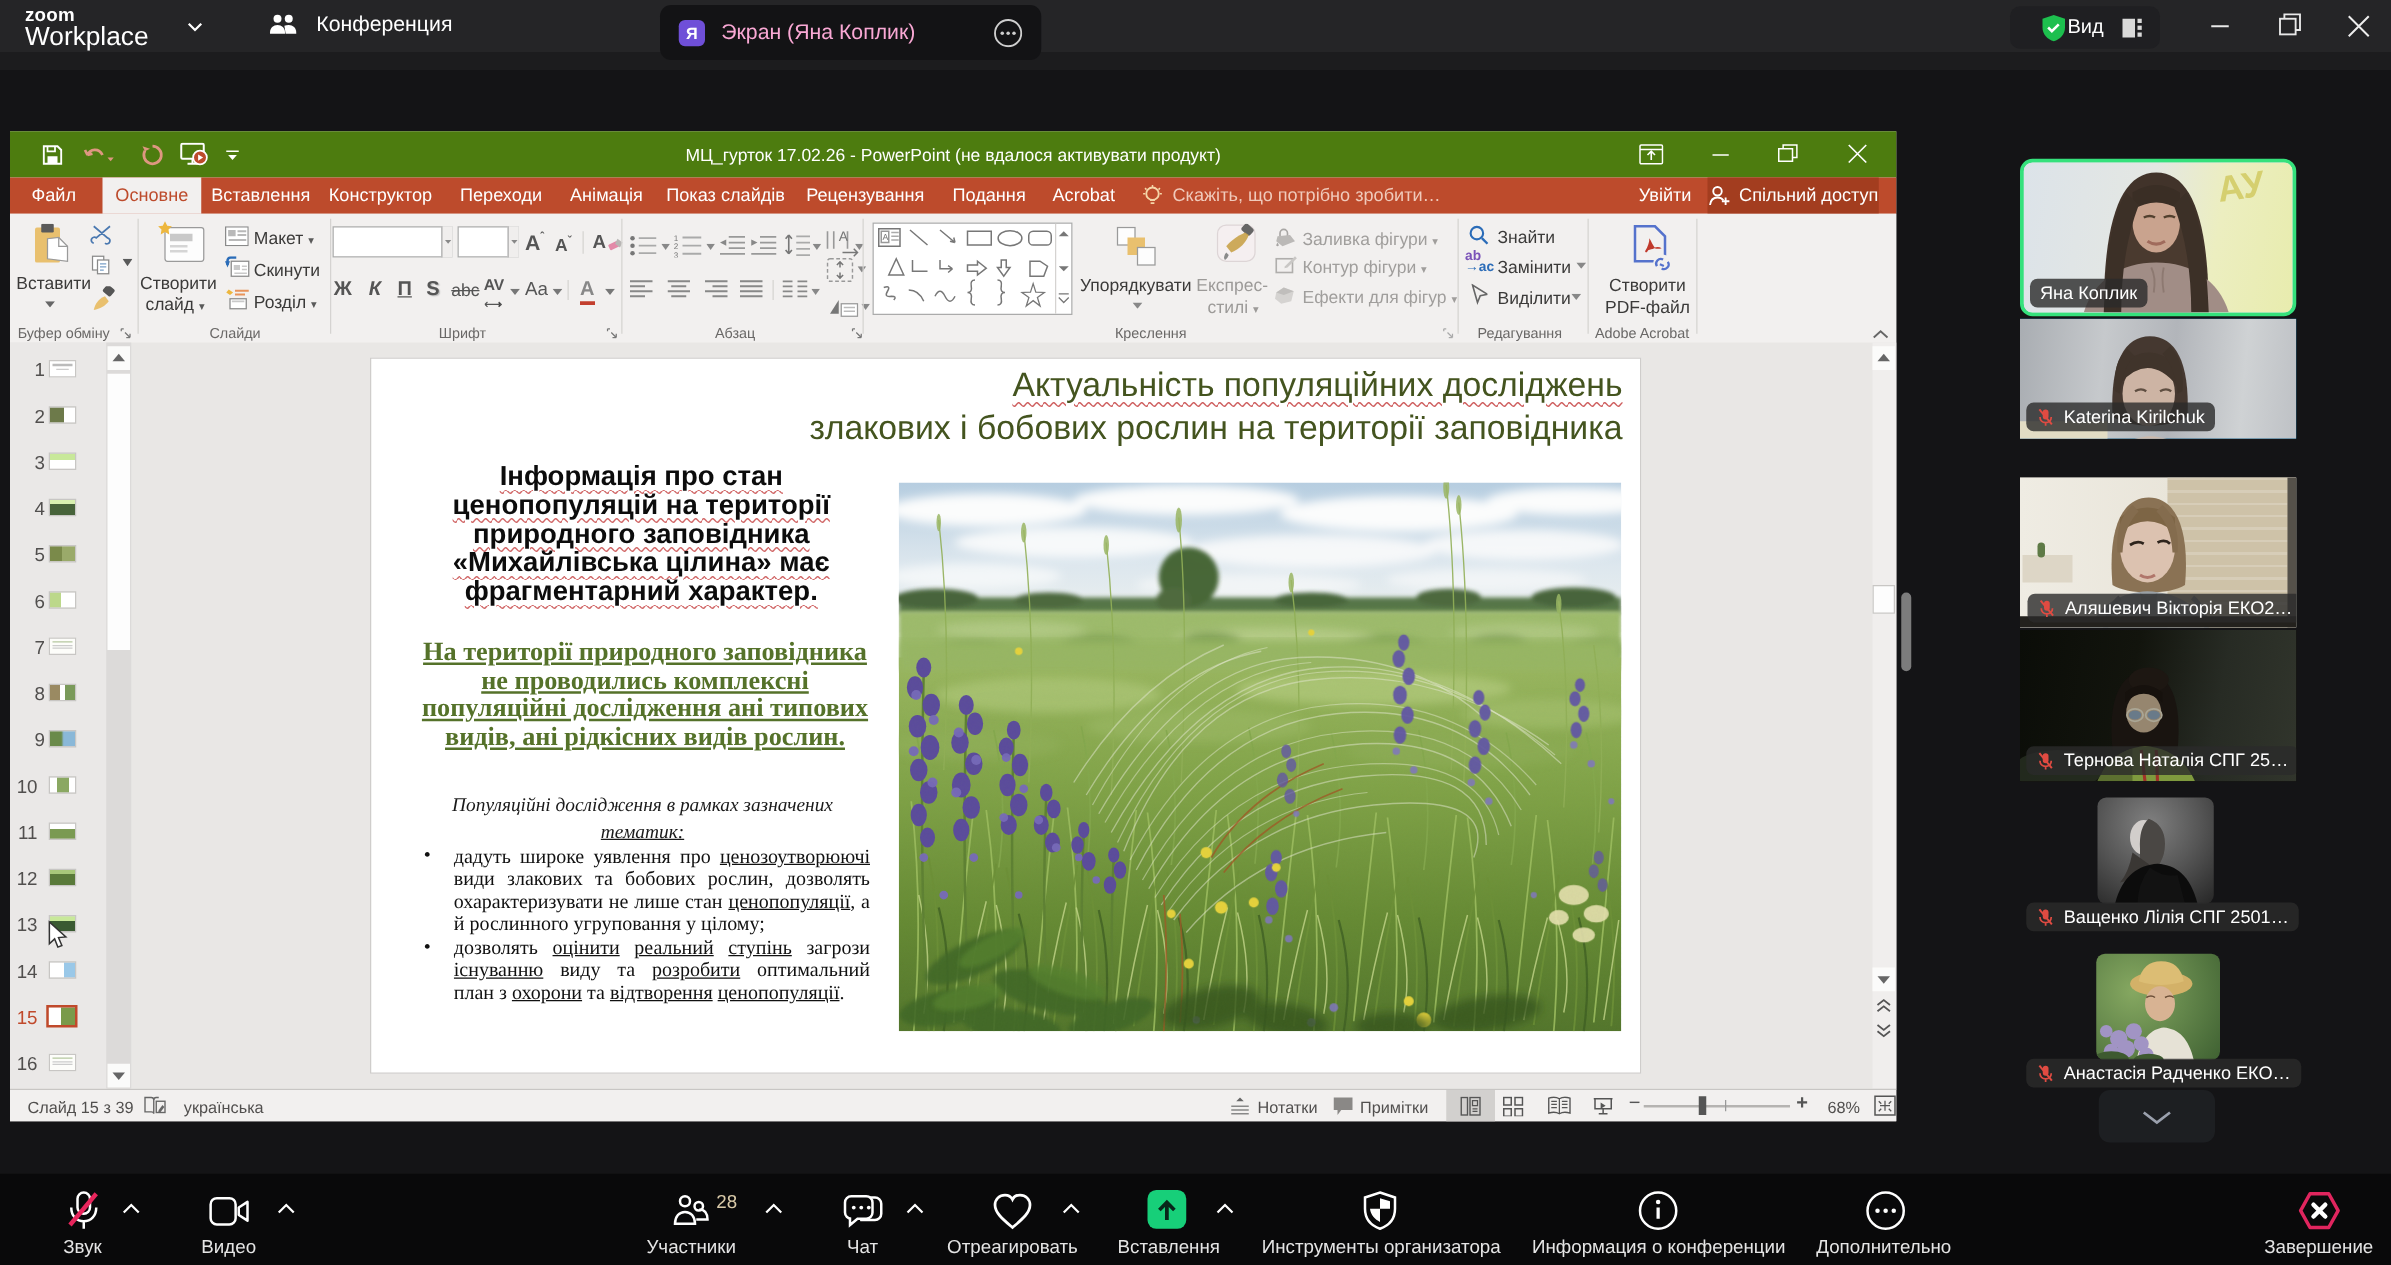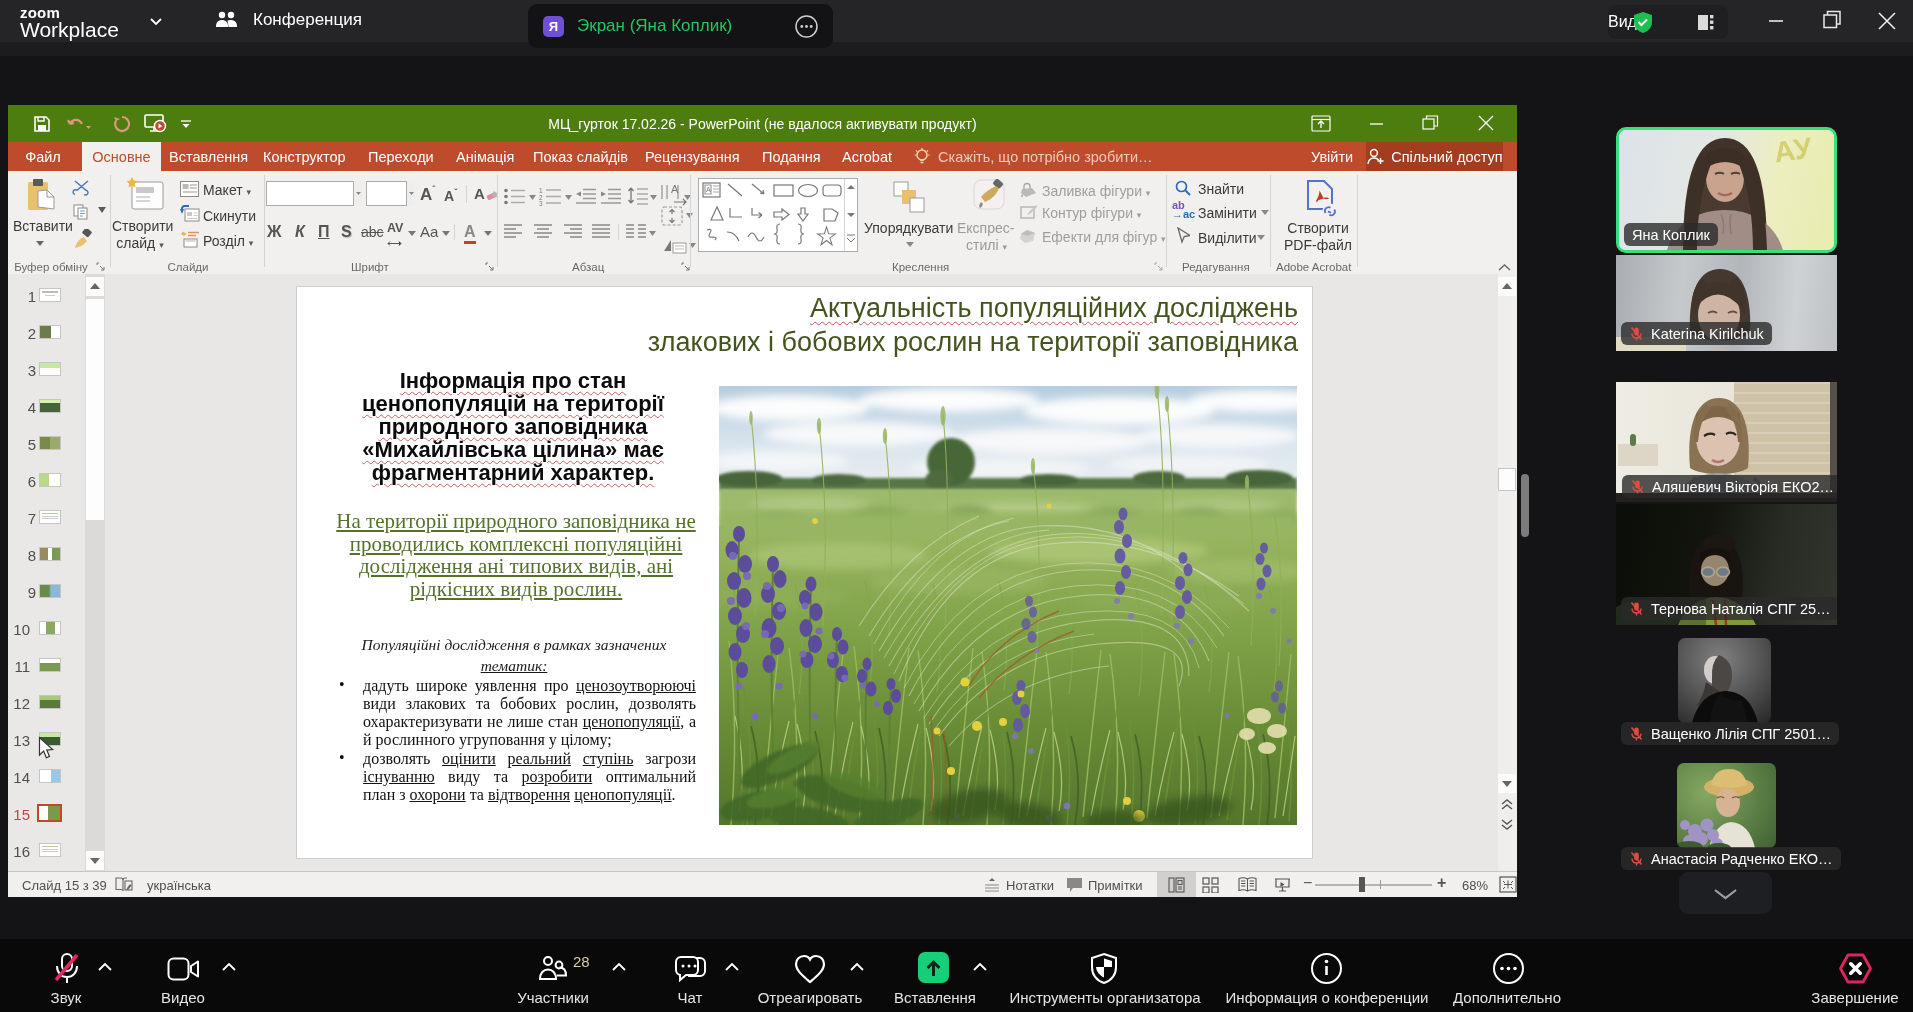--- a/index.html
+++ b/index.html
@@ -9,24 +9,24 @@
 #topbar{position:absolute;left:0;top:0;width:1913px;height:42px;background:#252527}
 #substrip{position:absolute;left:0;top:42px;width:1913px;height:14px;background:#1c1c1e}
 .zlogo{position:absolute;left:20px;top:4px;color:#fff}
 .zlogo .z1{font-size:15px;font-weight:bold;letter-spacing:.2px}
 .zlogo .z2{font-size:21px;margin-top:-3px}
 .chev{position:absolute;left:149px;top:15px;width:14px;height:14px}
 .conf{position:absolute;left:214px;top:8px;display:flex;align-items:center;color:#fff}
 .conf .t{margin-left:13px;font-size:17px}
 #acttab{position:absolute;left:528px;top:4px;width:305px;height:44px;background:#131315;border-radius:9px;display:flex;align-items:center}
 #acttab .av{width:21px;height:21px;background:#6f4fd8;border-radius:5px;color:#fff;font-size:13px;font-weight:bold;display:flex;align-items:center;justify-content:center;margin-left:15px}
-#acttab .tt{color:#22c55e;font-size:17px;margin-left:13px}
+#acttab .tt{color:#f9a8d4;font-size:17px;margin-left:13px}
 #acttab .dots{position:absolute;right:15px;top:11px}
 #vidpill{position:absolute;left:1608px;top:5px;width:120px;height:34px;background:#1f1f22;border-radius:8px;display:flex;align-items:center}
-#vidpill .vt{color:#fff;font-size:16px;}
+#vidpill .vt{color:#fff;font-size:16px;margin-left:46px}
 .winbtn{position:absolute;top:0;height:42px;display:flex;align-items:center;justify-content:center}
 
 #ppt{position:absolute;left:8px;top:105px;width:1509px;height:792px;background:#f2f0ef}
 #ptitle{position:absolute;left:0;top:0;width:1509px;height:37px;background:#4d7c0f}
 #pmenu{position:absolute;left:0;top:37px;width:1509px;height:29px;background:#bd4b2c}
 #ribbon{position:absolute;left:0;top:66px;width:1509px;height:103px;background:#f2f0ef}
 #pcontent{position:absolute;left:0;top:169px;width:1509px;height:597px;background:#e9e7e5}
 #pstatus{position:absolute;left:0;top:766px;width:1509px;height:26px;background:#f2f0ef;border-top:1px solid #c8c6c4}
 .mtab{position:absolute;top:0;height:29px;display:flex;align-items:center;color:#fff;font-size:14.5px}
 
@@ -524,21 +524,21 @@
           </div>
       </div>
 
       <svg class="abs" style="left:30px;top:462px;z-index:60" width="18" height="25" viewBox="0 0 18 25">
           <path d="M1.5 1.5v17.5l4.2-3.9 2.6 6.6 3.2-1.3-2.7-6.3 5.9-.6z" fill="#fff" stroke="#333" stroke-width="1.2"></path>
         </svg>
 
       <div id="slide">
         <div class="abs" style="left:0;top:5px;width:1001px;text-align:right;font-size:27px;color:#44541f;line-height:33.5px"><span style="text-decoration:underline wavy rgba(190,40,40,.75) 1px;text-underline-offset:4px">Актуальність популяційних досліджень</span><br>злакових і бобових рослин на території заповідника</div>
         <div class="abs" style="left:36px;top:82px;width:360px;text-align:center;font-weight:bold;font-size:22px;line-height:23px;color:#0c0c0c"><span style="text-decoration:underline wavy rgba(190,40,40,.7) 1px;text-underline-offset:3px">Інформація про стан ценопопуляцій на території природного заповідника «Михайлівська цілина» має фрагментарний характер.</span></div>
-        <div class="abs" style="left:34px;top:223px;width:370px;text-align:center;font-weight:normal;font-size:21px;line-height:22.6px;color:#55722a;font-family:'Liberation Serif',serif"><u>На території природного заповідника не проводились комплексні популяційні дослідження ані типових видів, ані рідкісних видів рослин.</u></div>
+        <div class="abs" style="left:34px;top:223px;width:370px;text-align:center;font-weight:bold;font-size:21px;line-height:22.6px;color:#55722a;font-family:'Liberation Serif',serif"><u>На території природного заповідника не проводились комплексні популяційні дослідження ані типових видів, ані рідкісних видів рослин.</u></div>
         <div class="abs" style="left:37px;top:348px;width:360px;text-align:center;font-style:italic;font-size:15.5px;line-height:20.5px;color:#1a1a1a;font-family:'Liberation Serif',serif">Популяційні дослідження в рамках зазначених <u>тематик:</u></div>
         <div class="abs" style="left:42px;top:389px;font-size:16px;color:#111;font-family:'Liberation Serif',serif">•</div>
         <div class="bl" style="top:390px">дадуть широке уявлення про <u>ценозоутворюючі</u></div>
         <div class="bl" style="top:408px">види злакових та бобових рослин, дозволять</div>
         <div class="bl" style="top:426px">охарактеризувати не лише стан <u>ценопопуляції</u>, а</div>
         <div class="bl last" style="top:444px">й рослинного угруповання у цілому;</div>
         <div class="abs" style="left:42px;top:462px;font-size:16px;color:#111;font-family:'Liberation Serif',serif">•</div>
         <div class="bl" style="top:463px">дозволять <u>оцінити</u> <u>реальний</u> <u>ступінь</u> загрози</div>
         <div class="bl" style="top:481px"><u>існуванню</u> виду та <u>розробити</u> оптимальний</div>
         <div class="bl last" style="top:499px">план з <u>охорони</u> та <u>відтворення</u> <u>ценопопуляції</u>.</div>

